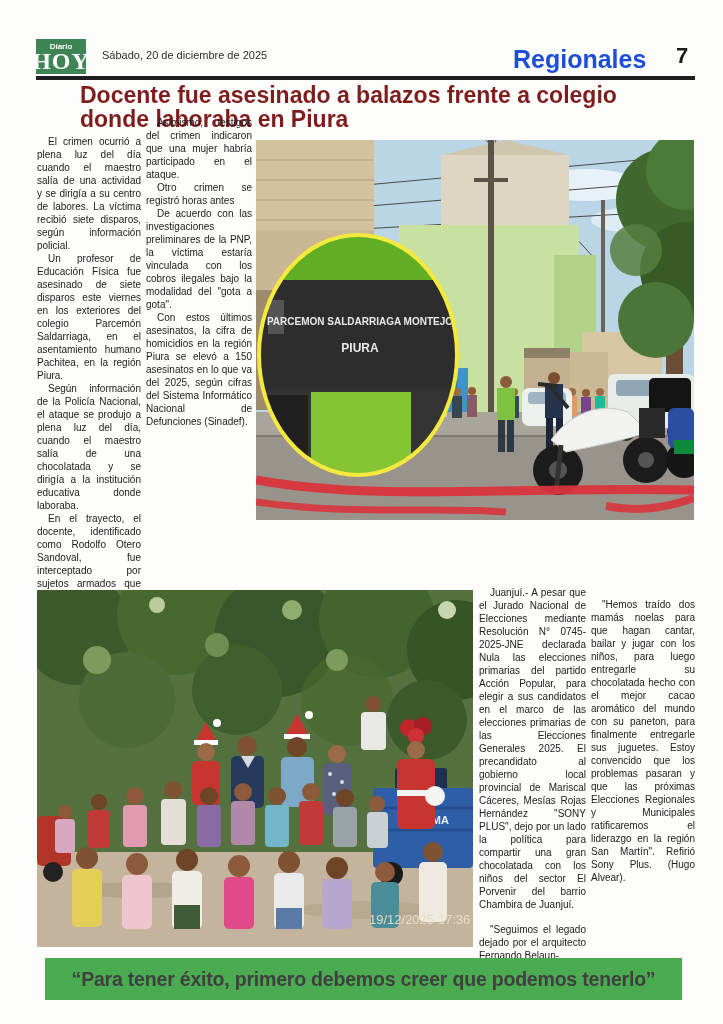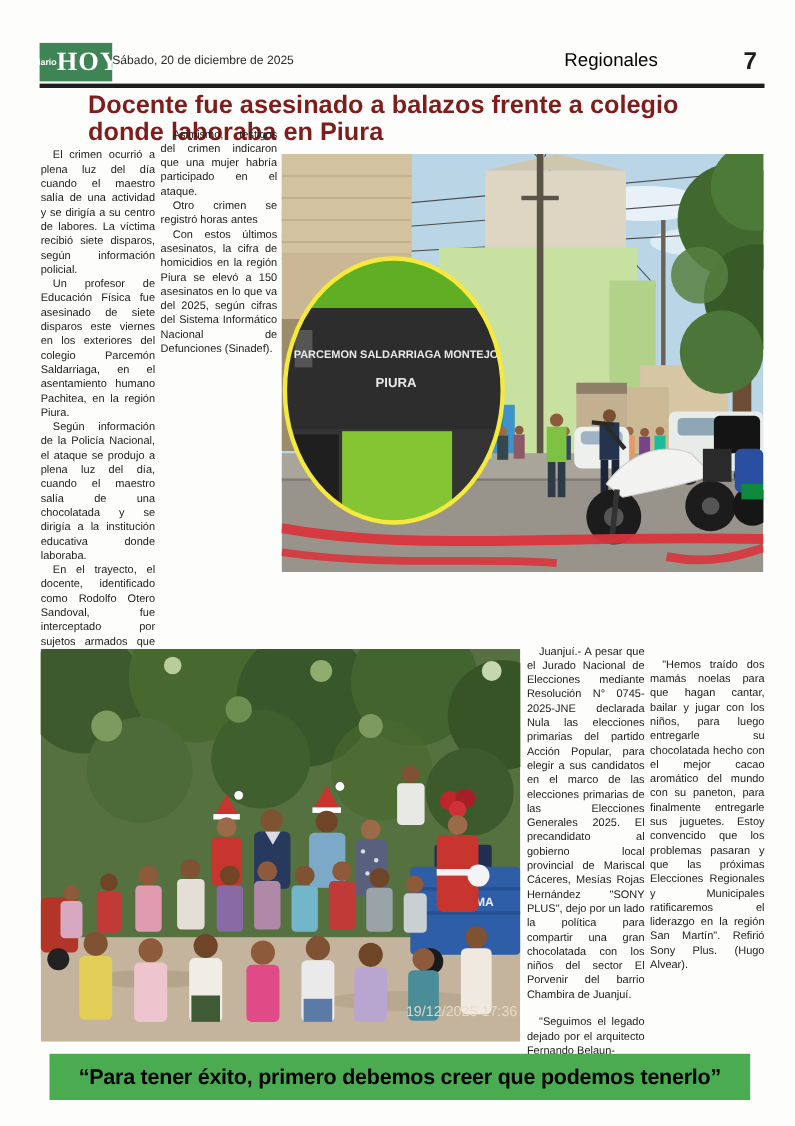--- a/index.html
+++ b/index.html
@@ -1,25 +1,25 @@
 <!DOCTYPE html>
 <html lang="es"><head>
 <meta charset="utf-8">
 <style>
   html,body{margin:0;padding:0;background:#e9e9e9;}
   .page{position:relative;width:723px;height:1024px;background:#fdfdfc;
         font-family:"Liberation Sans",sans-serif;color:#1f1f1f;overflow:hidden;
         box-shadow:0 0 6px rgba(0,0,0,.3);}
   
-  .logo{position:absolute;left:36px;top:39px;width:66px;height:35px;background:#3e8455;
-        display:flex;align-items:center;justify-content:center;color:#fff;}
+  .logo{position:absolute;left:36px;top:39px;width:50px;height:35px;background:#3e8455;
+        display:flex;flex-direction:column;align-items:center;justify-content:center;color:#fff;}
   .logo-small{font-size:8px;font-weight:bold;line-height:9px;}
   .logo-big{font-family:"Liberation Serif",serif;font-weight:bold;font-size:24px;line-height:20px;letter-spacing:1px;}
   .date{position:absolute;left:102px;top:49px;font-size:11px;color:#2b2b2b;}
-  .section{position:absolute;left:513px;top:45px;font-size:17px;font-weight:normal;color:#000000;}
+  .section{position:absolute;left:513px;top:45px;font-size:25px;font-weight:bold;color:#1d4ed8;}
   .pagenum{position:absolute;left:676px;top:43px;font-size:22px;font-weight:bold;color:#1c1c1c;}
   .header-rule{position:absolute;left:36px;width:659px;top:76px;height:0;border-top:4px solid #1e1e1e;}
   
   .headline{position:absolute;left:80px;width:563px;text-align:left;font-weight:bold;
             font-size:23px;line-height:24px;color:#7f1d1d;}
   .headline1{top:83px;}
   .headline2{top:529px;}
   
   .col{position:absolute;font-size:10px;line-height:13px;text-align:justify;color:#202020;
        hyphens:auto;-webkit-hyphens:auto;}
@@ -29,21 +29,21 @@
   .a2c1{left:479px;top:586px;width:107px;}
   .a2c2{left:591px;top:586px;width:104px;}
   .a2gap{margin-top:12px !important;}
   
   .photo1{position:absolute;left:256px;top:140px;width:438px;height:380px;text-align:center;}
   .photo2{position:absolute;left:37px;top:590px;width:436px;height:357px;}
   .photo1 svg,.photo2 svg{display:block;width:100%;height:100%;}
   
   .footer-bar{position:absolute;left:45px;top:958px;width:637px;height:42px;background:#4aab51;
               display:flex;align-items:center;justify-content:center;}
-  .footer-quote{color:#000000;font-weight:bold;font-size:19.5px;letter-spacing:-0.2px;}
+  .footer-quote{color:#404040;font-weight:bold;font-size:19.5px;letter-spacing:-0.2px;}
 </style>
 </head>
 <body>
 
 <div class="page">
 
   <div class="logo">
     <span class="logo-small">Diario</span>
     <span class="logo-big">HOY</span>
   </div>
@@ -56,20 +56,21 @@
 
   <div class="col a1c1">
     <p>El crimen ocurrió a plena luz del día cuando el maestro salía de una actividad y se dirigía a su centro de labores. La víctima recibió siete disparos, según información policial.</p>
     <p>Un profesor de Educación Física fue asesinado de siete disparos este viernes en los exteriores del colegio Parcemón Saldarriaga, en el asentamiento humano Pachitea, en la región Piura.</p>
     <p>Según información de la Policía Nacional, el ataque se produjo a plena luz del día, cuando el maestro salía de una chocolatada y se dirigía a la institución educativa donde laboraba.</p>
     <p>En el trayecto, el docente, identificado como Rodolfo Otero Sandoval, fue interceptado por sujetos armados que se trasladaban en dos motocicletas, frente al colegio.</p>
   </div>
   <div class="col a1c2">
     <p>Asimismo, testigos del crimen indicaron que una mujer habría participado en el ataque.</p>
     <p>Otro crimen se registró horas antes</p>
+    <p>De acuerdo con las investigaciones preliminares de la PNP, la víctima estaría vinculada con los cobros ilegales bajo la modalidad del "gota a gota".</p>
     <p>Con estos últimos asesinatos, la cifra de homicidios en la región Piura se elevó a 150 asesinatos en lo que va del 2025, según cifras del Sistema Informático Nacional de Defunciones (Sinadef).</p>
   </div>
 
   <div class="photo1">
     <svg viewBox="0 0 438 380">
 
       <rect x="0" y="0" width="438" height="300" fill="#b9d5e6"></rect>
       <ellipse cx="330" cy="45" rx="55" ry="16" fill="#e7f1f7"></ellipse>
       <ellipse cx="380" cy="80" rx="45" ry="13" fill="#ddecf4"></ellipse>
 

